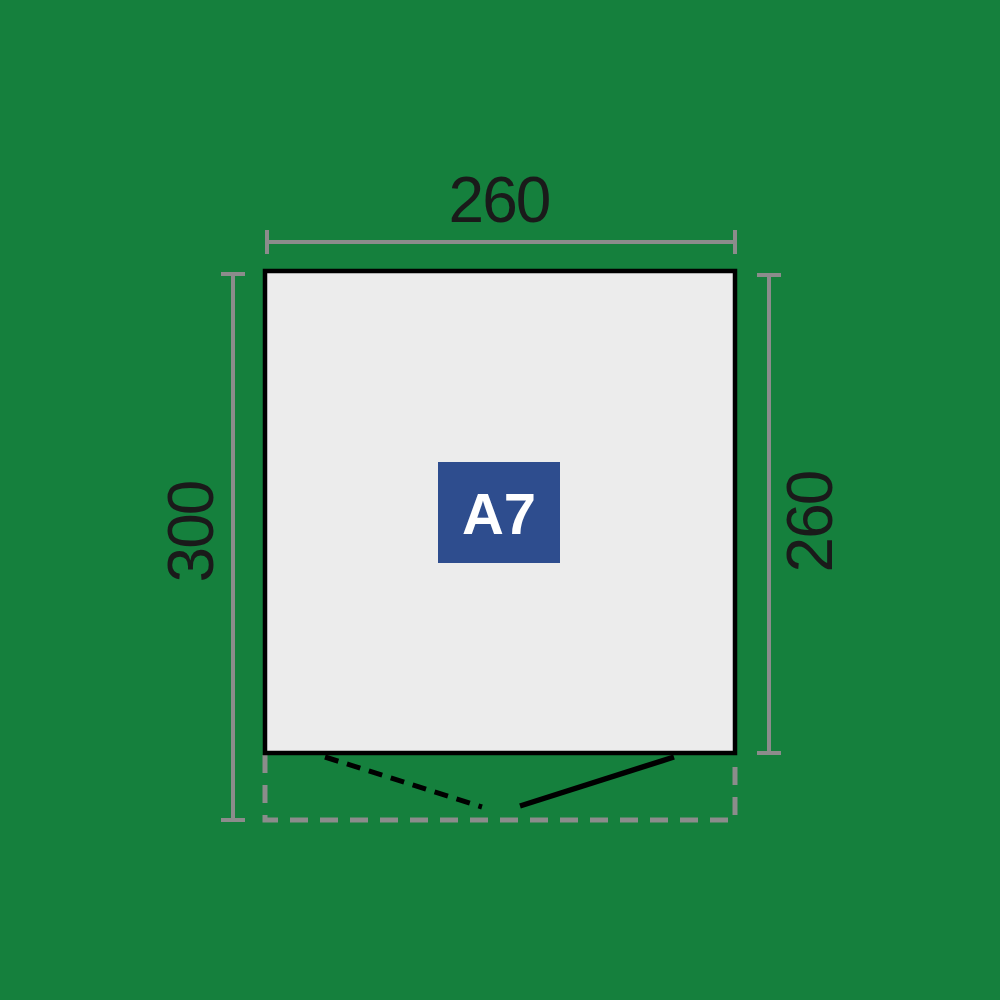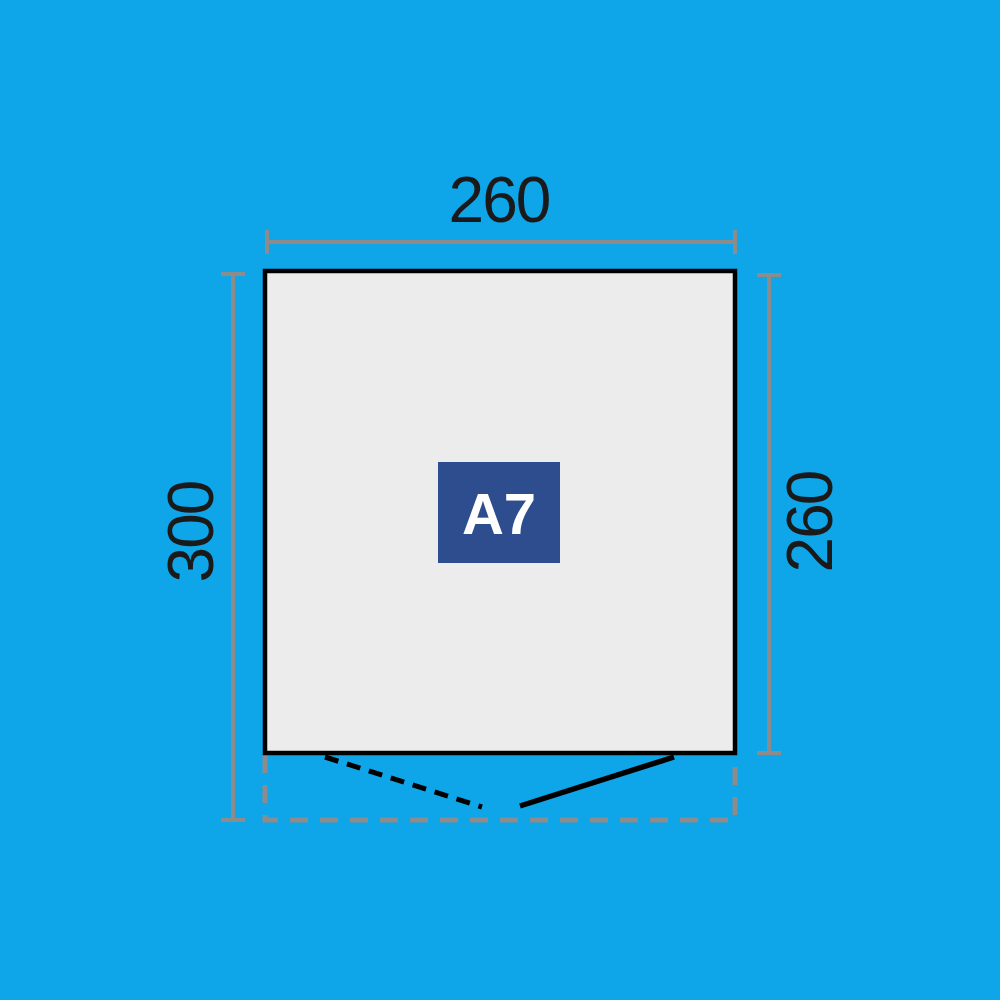--- a/index.html
+++ b/index.html
@@ -4,21 +4,21 @@
 <style>
   html, body {
     margin: 0;
     padding: 0;
     background: #ffffff;
   }
   .canvas {
     position: relative;
     width: 1000px;
     height: 1000px;
-    background: #0ea5e9;
+    background: #15803d;
     font-family: "Liberation Sans", sans-serif;
   }
   svg { display: block; }
   .dim-text {
     font-family: "Liberation Sans", sans-serif;
     font-size: 64px;
     font-weight: 400;
     letter-spacing: -2px;
     fill: #1a1a1a;
   }

